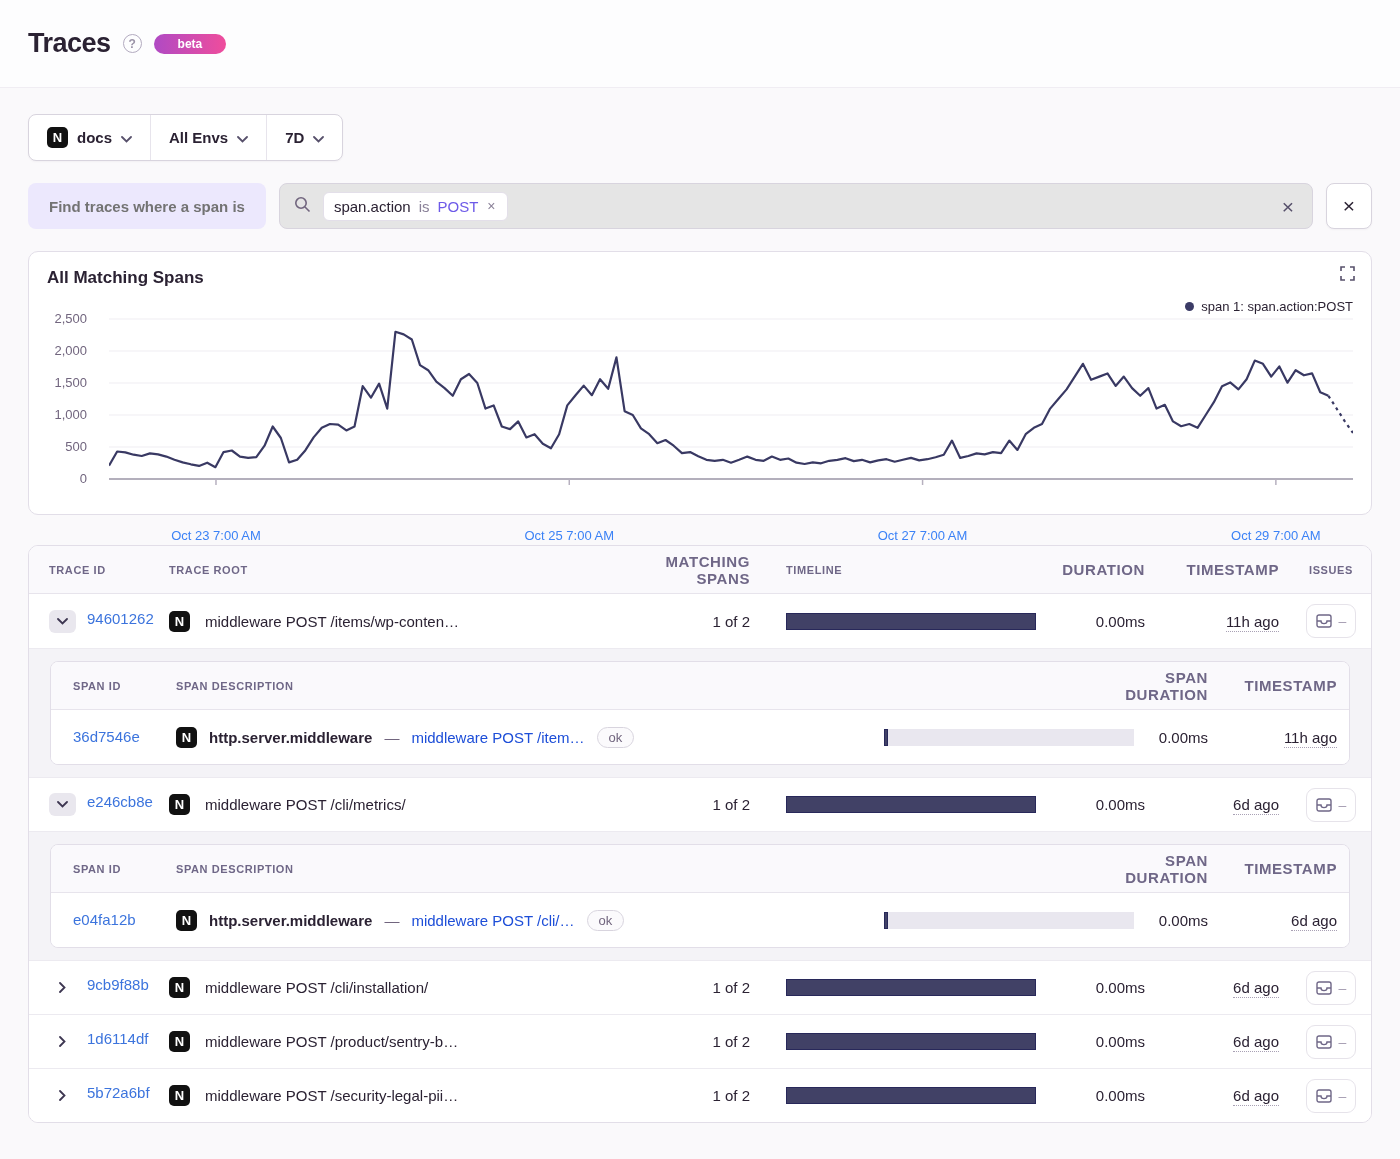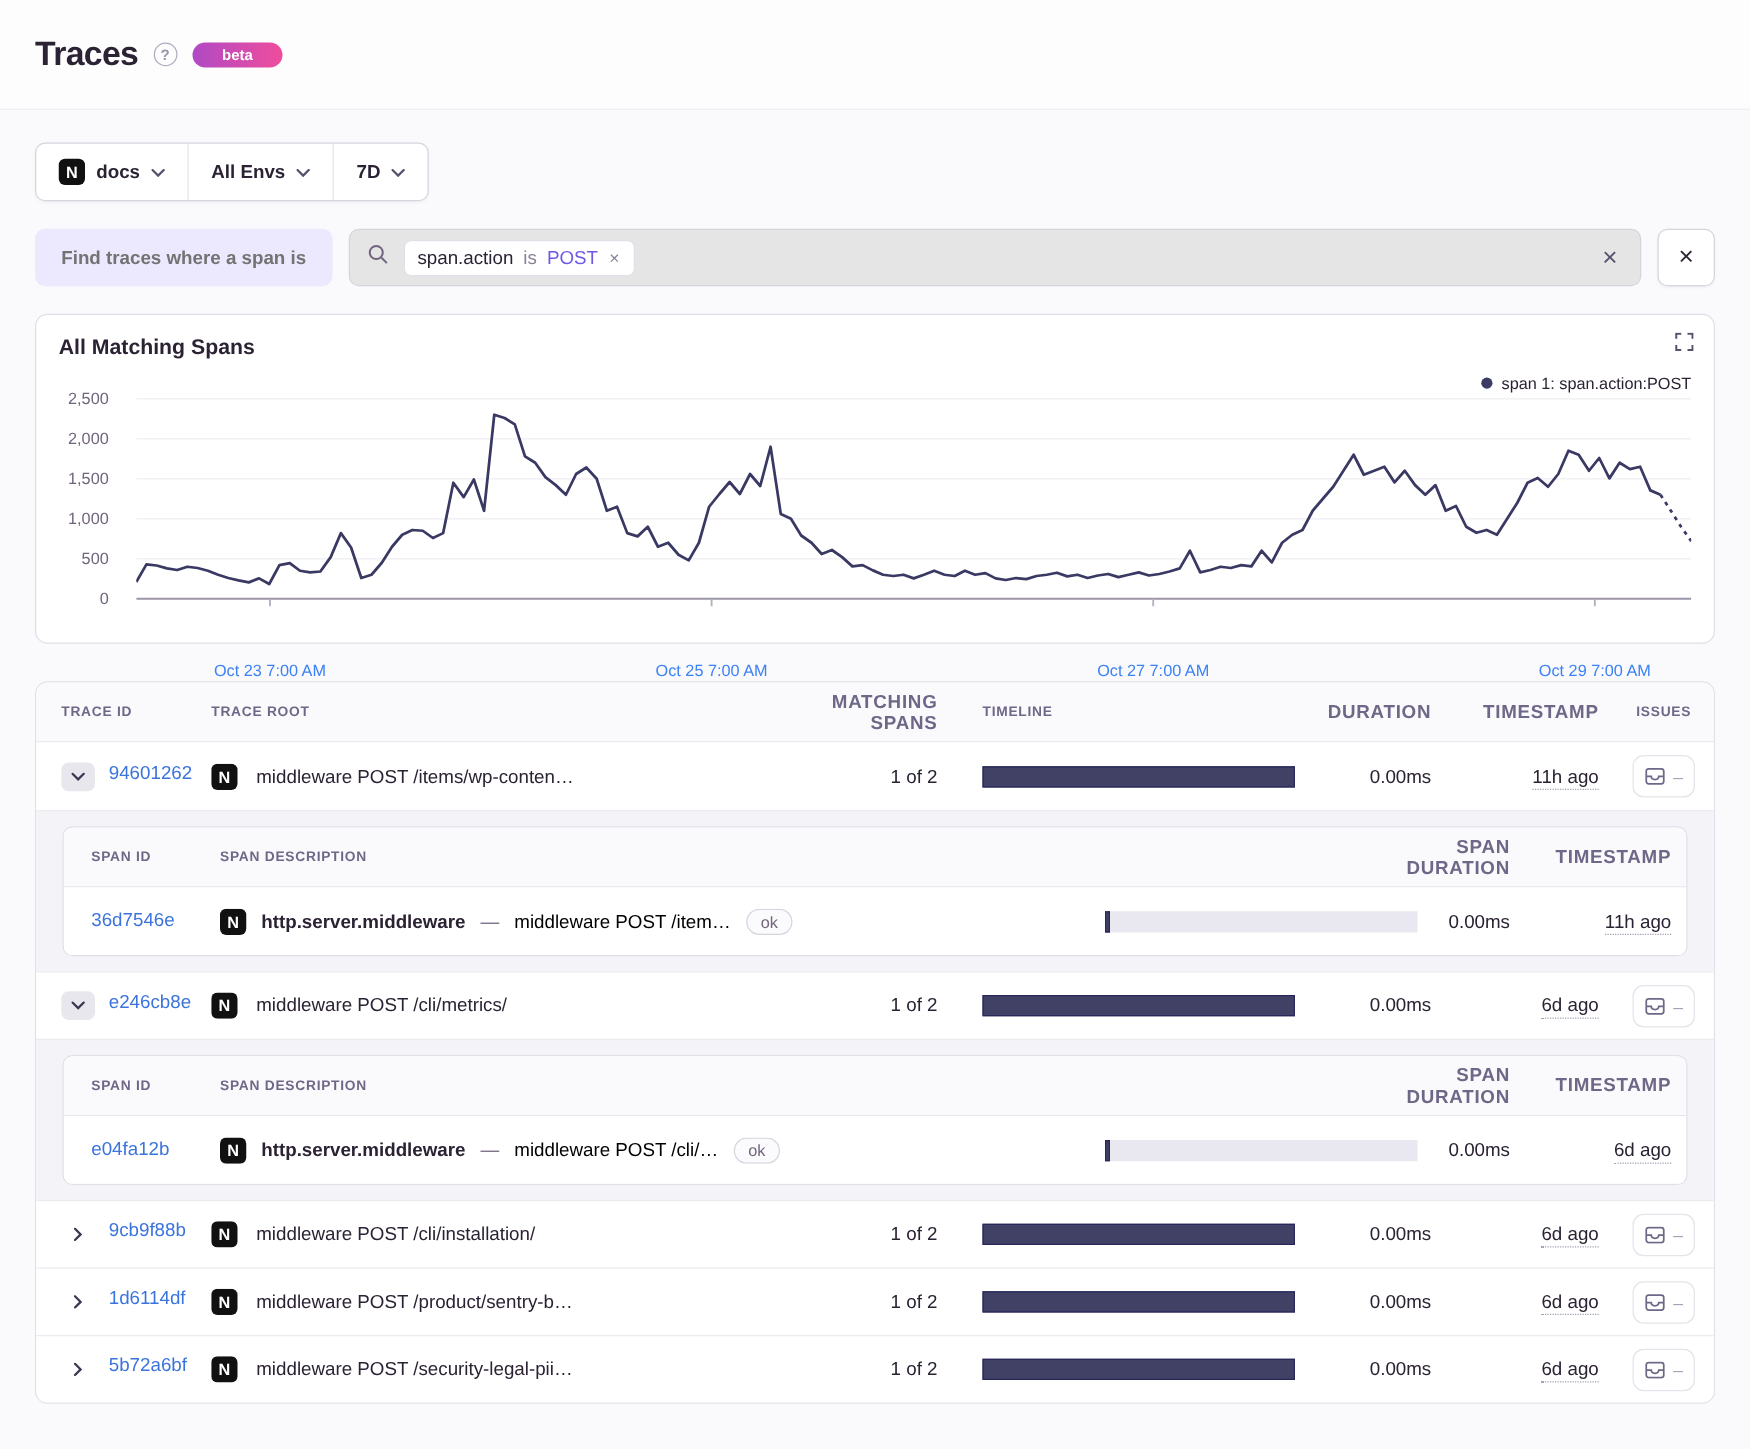--- a/index.html
+++ b/index.html
@@ -89,21 +89,21 @@
   
   .nested-wrap { background:#f4f3f7; padding:12px 21px; border-top:1px solid #eceaf0; }
   .nested-card { background:#fff; border:1px solid #e2dee8; border-radius:8px; overflow:hidden; }
   .n-head, .n-row { display:grid; grid-template-columns:125px 1fr 250px 110px 125px; align-items:center; }
   .n-head { height:48px; background:#faf9fc; border-bottom:1px solid #e7e4ec; }
   .n-row { height:54px; background:#fff; }
   .n-id { padding-left:22px; }
   .n-desc { display:flex; align-items:center; gap:12px; font-size:15px; overflow:hidden; }
   .n-desc .op { font-weight:700; white-space:nowrap; }
   .n-desc .sep { color:#71657e; }
-  .n-desc .desc { color:#000000; white-space:nowrap; }
+  .n-desc .desc { color:#1d4ed8; white-space:nowrap; }
   .ok-pill { border:1px solid #d8d4de; background:#fbfafc; border-radius:20px; color:#71657e;
     font-size:13px; padding:2px 11px; flex:none; }
 </style>
 </head>
 <body>
 
 <div class="topbar">
   <div class="title-group">
     <span class="page-title">Traces</span>
     <span class="help-badge">?</span>

